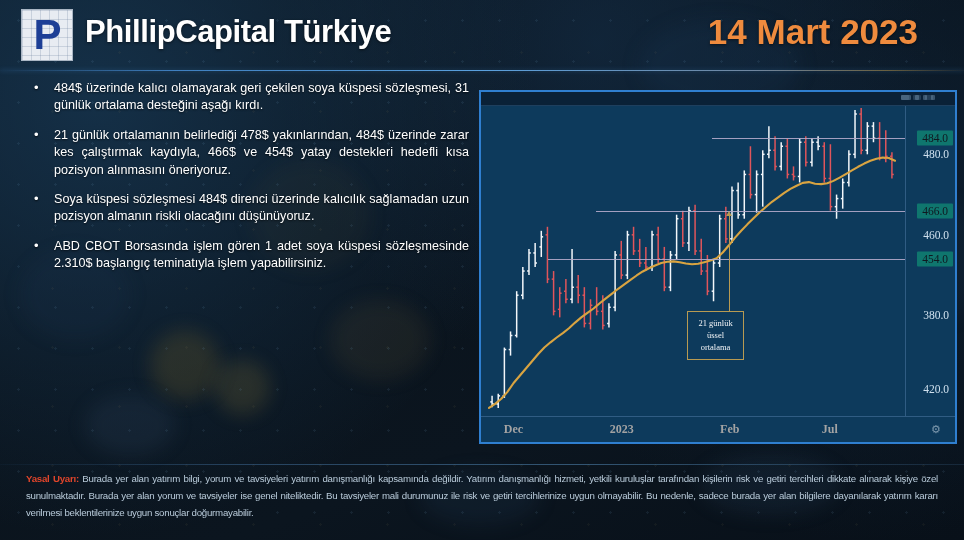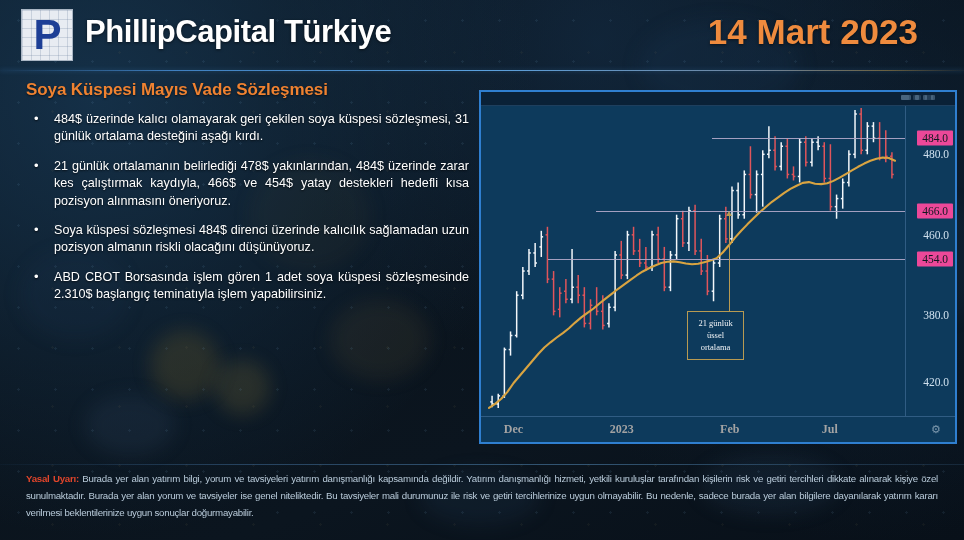--- a/index.html
+++ b/index.html
@@ -140,21 +140,21 @@
   }
   .axis-tick {
     position: absolute; right: 6px;
     font-size: 11.5px; color: #cfe0ee;
     font-family: "Liberation Serif", serif;
     transform: translateY(-50%);
     white-space: nowrap;
   }
   .axis-tick.hl {
     right: 2px;
-    background: #ec4899;
+    background: #0f766e;
     color: #101820;
     padding: 1px 5px 2px 5px;
     border-radius: 1px;
     font-weight: normal;
   }
   .level-line {
     position: absolute; height: 1px; background: #b1a8c9;
     opacity: .92;
   }
   .time-tick {
@@ -224,21 +224,20 @@
   <div class="logo-box">
     <div class="grid"></div>
     <span class="pmark">P</span>
   </div>
   <div class="brand">PhillipCapital Türkiye</div>
   <div class="date">14 Mart 2023</div>
 </div>
 <div class="head-rule"></div>
 
 <div class="left-col">
-  <div class="sec-title">Soya Küspesi Mayıs Vade Sözleşmesi</div>
   <ul class="bullets">
     <li>484$ üzerinde kalıcı olamayarak geri çekilen soya küspesi sözleşmesi, 31 günlük ortalama desteğini aşağı kırdı.</li>
     <li>21 günlük ortalamanın belirlediği 478$ yakınlarından, 484$ üzerinde zarar kes çalıştırmak kaydıyla, 466$ ve 454$ yatay destekleri hedefli kısa pozisyon alınmasını öneriyoruz.</li>
     <li>Soya küspesi sözleşmesi 484$ direnci üzerinde kalıcılık sağlamadan uzun pozisyon almanın riskli olacağını düşünüyoruz.</li>
     <li>ABD CBOT Borsasında işlem gören 1 adet soya küspesi sözleşmesinde 2.310$ başlangıç teminatıyla işlem yapabilirsiniz.</li>
   </ul>
 </div>
 
 <div class="chart-panel">
   <div class="chart-topstrip">
@@ -467,21 +466,21 @@
       </div>
   </div>
 
   <div class="price-axis" id="price-axis">
       <div class="axis-tick hl" style="top: 32.2078px;">484.0</div>
       <div class="axis-tick" style="top: 48.3117px;">480.0</div>
       <div class="axis-tick hl" style="top: 104.675px;">466.0</div>
       <div class="axis-tick" style="top: 128.831px;">460.0</div>
       <div class="axis-tick hl" style="top: 152.987px;">454.0</div>
       <div class="axis-tick" style="top: 209.351px;">380.0</div>
-      <div class="axis-tick" style="top: 276px;">420.0</div>
+      <div class="axis-tick" style="top: 283px;">420.0</div>
     </div>
 
   <div class="time-axis" id="time-axis">
     <span class="gear-icon">⚙</span>
   <div class="time-tick" style="left: 22.84px;">Dec</div>
       <div class="time-tick" style="left: 128.84px;">2023</div>
       <div class="time-tick" style="left: 239.08px;">Feb</div>
       <div class="time-tick" style="left: 340.84px;">Jul</div>
     </div>
 </div>

